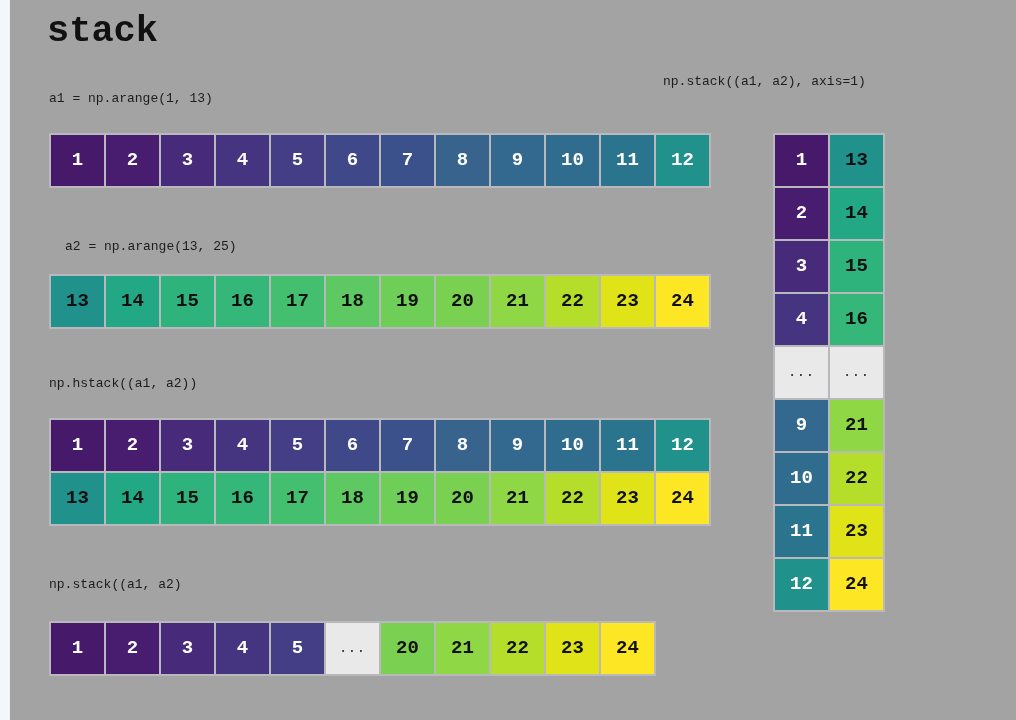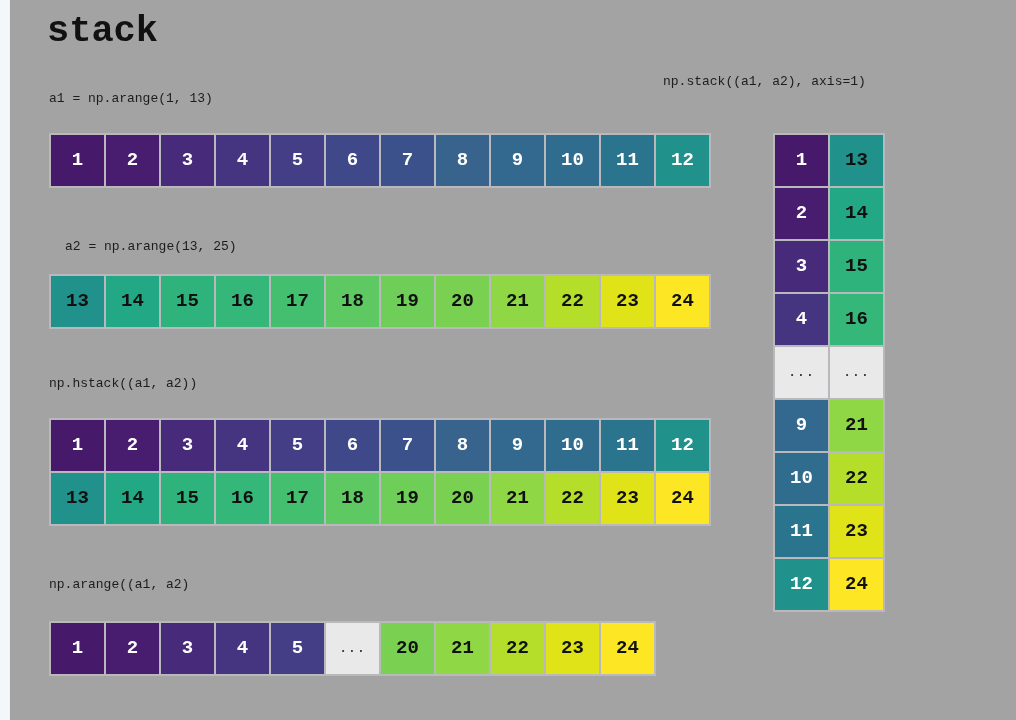--- a/index.html
+++ b/index.html
@@ -138,21 +138,21 @@
         <div class="cell" style="background: rgb(53, 183, 121); color: rgb(17, 17, 17);">16</div>
         <div class="cell" style="background: rgb(68, 191, 112); color: rgb(17, 17, 17);">17</div>
         <div class="cell" style="background: rgb(94, 201, 98); color: rgb(17, 17, 17);">18</div>
         <div class="cell" style="background: rgb(110, 206, 88); color: rgb(17, 17, 17);">19</div>
         <div class="cell" style="background: rgb(122, 209, 81); color: rgb(17, 17, 17);">20</div>
         <div class="cell" style="background: rgb(143, 215, 68); color: rgb(17, 17, 17);">21</div>
         <div class="cell" style="background: rgb(181, 222, 43); color: rgb(17, 17, 17);">22</div>
         <div class="cell" style="background: rgb(223, 227, 24); color: rgb(17, 17, 17);">23</div>
         <div class="cell" style="background: rgb(253, 231, 37); color: rgb(17, 17, 17);">24</div>
       </div>
-      <div class="caption" style="left: 49px; top: 574px;">np.arange((a1, a2)</div>
+      <div class="caption" style="left: 49px; top: 574px;">np.stack((a1, a2)</div>
       <div class="rowgrid" style="left: 49px; top: 621px; grid-template-columns: repeat(11, 53px);">
         <div class="cell" style="background: rgb(70, 25, 107); color: rgb(255, 255, 255);">1</div>
         <div class="cell" style="background: rgb(72, 29, 111); color: rgb(255, 255, 255);">2</div>
         <div class="cell" style="background: rgb(71, 42, 122); color: rgb(255, 255, 255);">3</div>
         <div class="cell" style="background: rgb(69, 53, 129); color: rgb(255, 255, 255);">4</div>
         <div class="cell" style="background: rgb(67, 62, 133); color: rgb(255, 255, 255);">5</div>
         <div class="cell ellipsis-cell">...</div>
         <div class="cell" style="background: rgb(122, 209, 81); color: rgb(17, 17, 17);">20</div>
         <div class="cell" style="background: rgb(143, 215, 68); color: rgb(17, 17, 17);">21</div>
         <div class="cell" style="background: rgb(181, 222, 43); color: rgb(17, 17, 17);">22</div>

